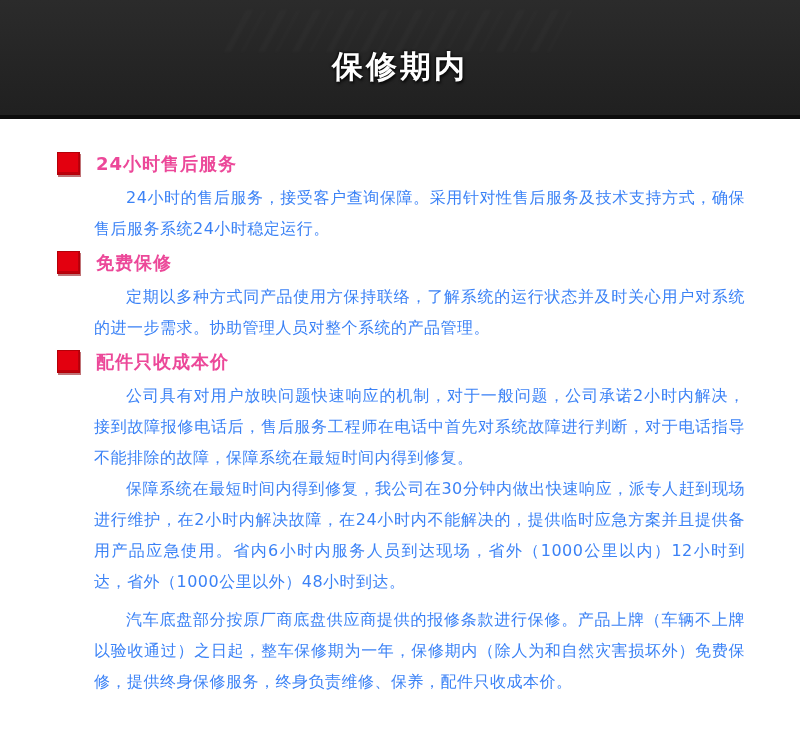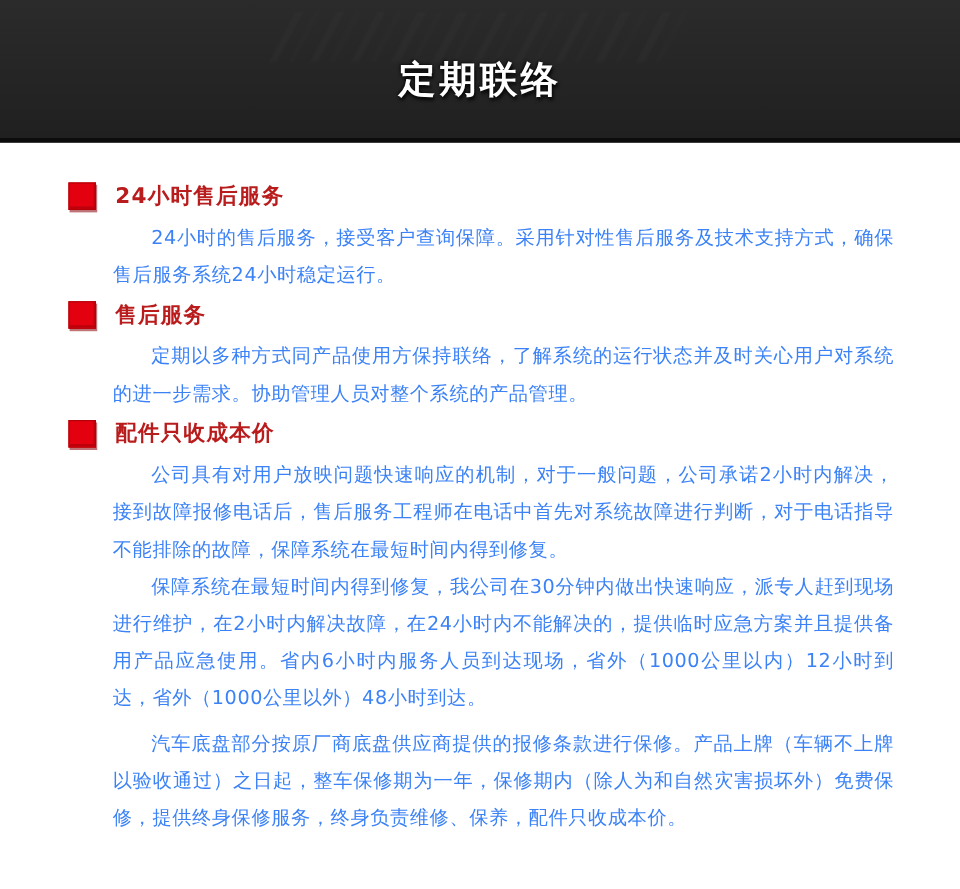--- a/index.html
+++ b/index.html
@@ -72,58 +72,58 @@
     width: 21px;
     height: 21px;
     flex: 0 0 21px;
     background: #e3000f;
     border: 1px solid #b40008;
     box-shadow: 1px 2px 0 rgba(140,0,8,0.55), inset -1px -2px 0 rgba(150,0,10,0.5);
   }
   .section-title {
     font-size: 18px;
     font-weight: 700;
-    color: #b91c1c;
+    color: #ec4899;
     letter-spacing: 1px;
     line-height: 22px;
   }
   .section-body p {
     margin: 0 0 0 37px;
     font-size: 16px;
     line-height: 31px;
     letter-spacing: 0.5px;
     color: #3b82f6;
     text-align: justify;
     text-indent: 2em;
   }
 </style>
 </head>
 <body>
 
 <header class="banner">
   <div class="watermark"></div>
-  <h1 class="banner-title">定期联络</h1>
+  <h1 class="banner-title">保修期内</h1>
 </header>
 
 <main class="content">
 
   <section class="section">
     <div class="section-head">
       <span class="bullet"></span>
       <span class="section-title">24小时售后服务</span>
     </div>
     <div class="section-body">
       <p>24小时的售后服务，接受客户查询保障。采用针对性售后服务及技术支持方式，确保售后服务系统24小时稳定运行。</p>
     </div>
   </section>
 
   <section class="section">
     <div class="section-head">
       <span class="bullet"></span>
-      <span class="section-title">售后服务</span>
+      <span class="section-title">免费保修</span>
     </div>
     <div class="section-body">
       <p>定期以多种方式同产品使用方保持联络，了解系统的运行状态并及时关心用户对系统的进一步需求。协助管理人员对整个系统的产品管理。</p>
     </div>
   </section>
 
   <section class="section">
     <div class="section-head">
       <span class="bullet"></span>
       <span class="section-title">配件只收成本价</span>

